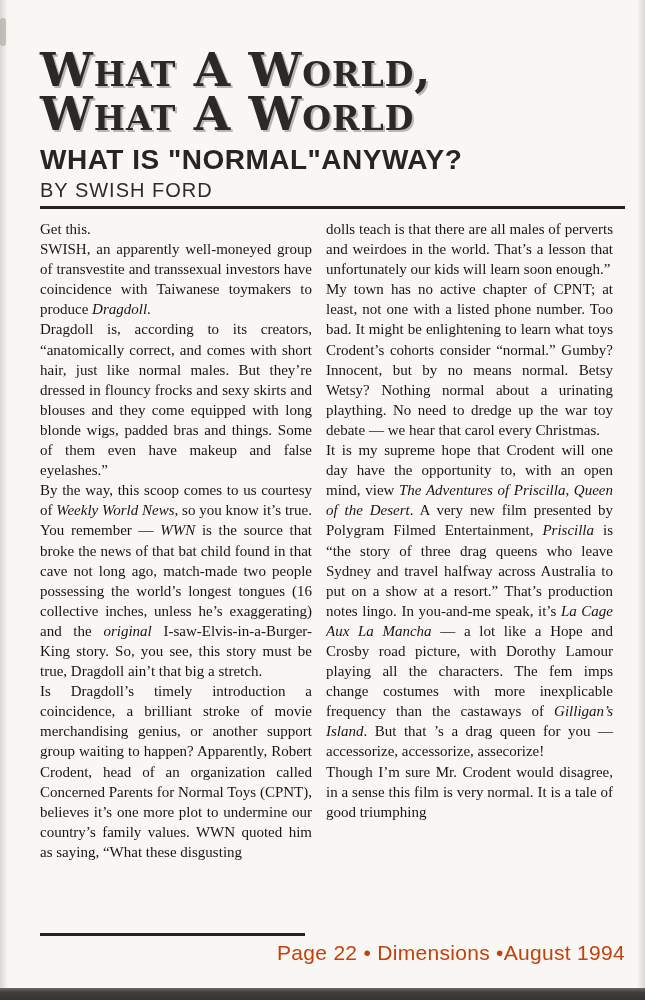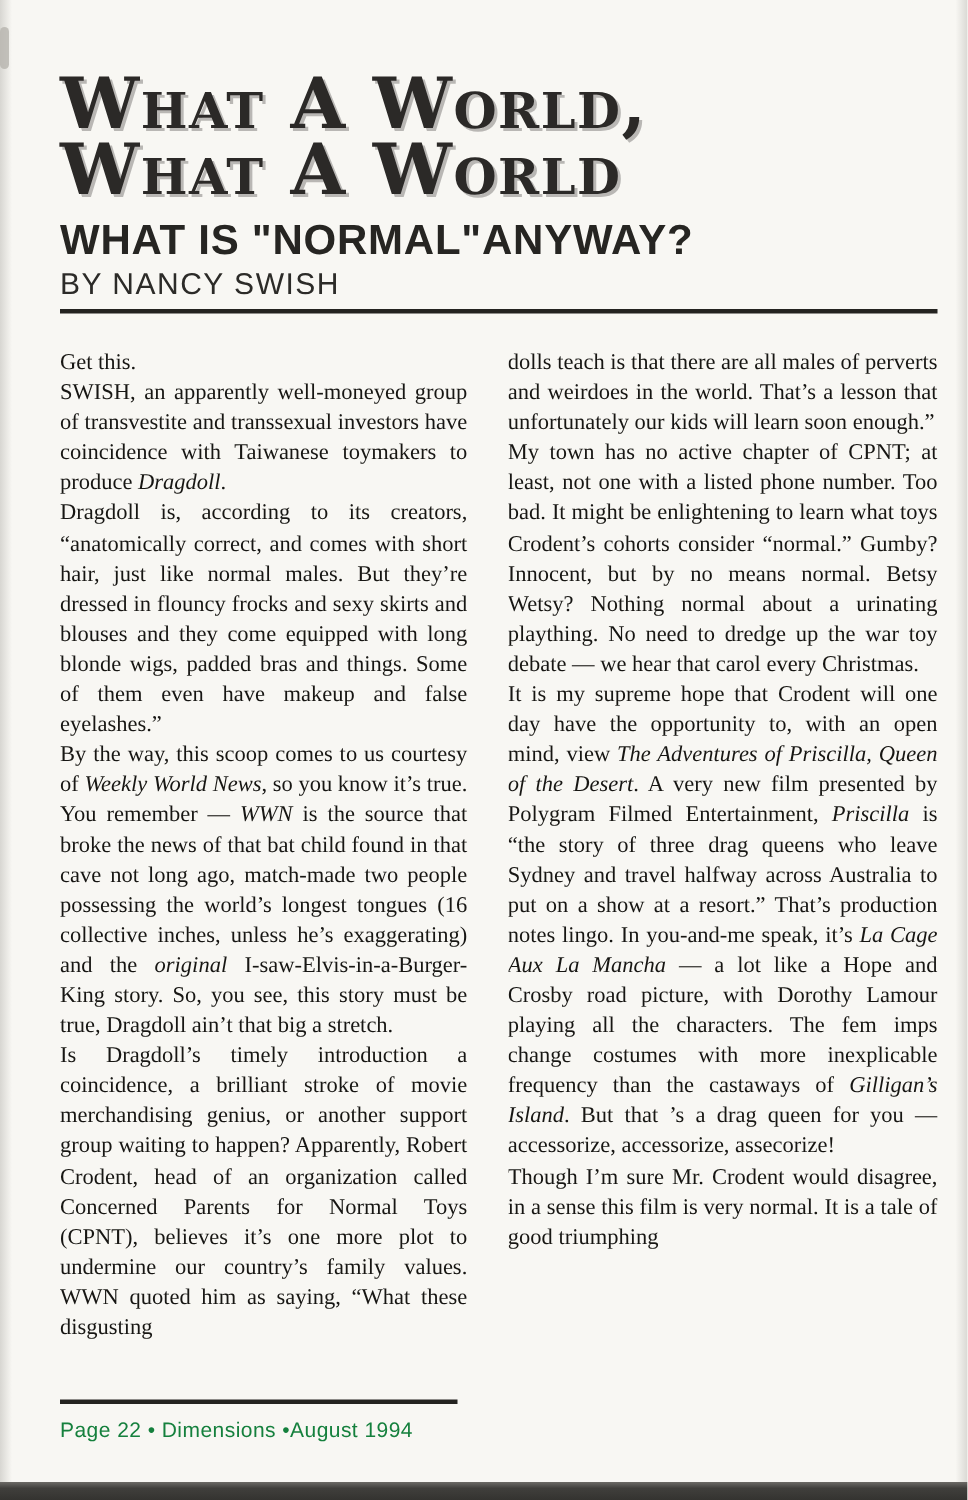--- a/index.html
+++ b/index.html
@@ -77,22 +77,22 @@
   .header-rule {
     margin-top: 5px;
     border-top: 3px solid #242320;
     width: 585px;
     height: 0;
   }
 
   
   .columns {
     display: flex;
-    gap: 27px;
-    margin-top: 23px;
+    gap: 14px;
+    margin-top: 10px;
     height: 724px;
     overflow: hidden;
   }
   .col { overflow: hidden; }
   .col.left  { width: 272px; }
   .col.right { width: 287px; }
   .col p {
     margin: 0;
     font-family: "Liberation Serif", serif;
     font-size: 15px;
@@ -109,40 +109,41 @@
     bottom: 34px;
     width: 585px;
   }
   .footer-rule {
     width: 265px;
     border-top: 3px solid #242320;
     height: 0;
     margin-bottom: 4px;
   }
   .footer-text {
-    font-size: 14px;
+    font-size: 21px;
     line-height: 26px;
     letter-spacing: 0.3px;
-    color: #15803d;
+    color: #c2410c;
+    text-align: right;
   }
 </style>
 </head>
 <body>
 
 <div class="scan-edge left"></div>
 <div class="scan-edge right"></div>
 <div class="scan-smudge"></div>
 
 <div class="page">
 
   <div class="display-title">What A World,</div>
   <div class="display-title">What A World</div>
 
   <div class="subtitle">WHAT IS "NORMAL"ANYWAY?</div>
-  <div class="byline">BY NANCY SWISH</div>
+  <div class="byline">BY SWISH FORD</div>
 
   <div class="header-rule"></div>
 
   <div class="columns">
     <div class="col left">
         <p><span>Get this.</span></p>
         <p><span>SWISH, an apparently well-moneyed group of transvestite and transsexual investors have coincidence with Taiwanese toymakers to produce </span><span class="it">Dragdoll</span><span>.</span></p>
         <p><span>Dragdoll is, according to its creators, “anatomically correct, and comes with short hair, just like normal males. But they’re dressed in flouncy frocks and sexy skirts and blouses and they come equipped with long blonde wigs, padded bras and things. Some of them even have makeup and false eyelashes.”</span></p>
         <p><span>By the way, this scoop comes to us courtesy of </span><span class="it">Weekly World News</span><span>, so you know it’s true. You remember — </span><span class="it">WWN</span><span> is the source that broke the news of that bat child found in that cave not long ago, match-made two people possessing the world’s longest tongues (16 collective inches, unless he’s exaggerating) and the </span><span class="it">original</span><span> I-saw-Elvis-in-a-Burger-King story. So, you see, this story must be true, Dragdoll ain’t that big a stretch.</span></p>
         <p><span>Is Dragdoll’s timely introduction a coincidence, a brilliant stroke of movie merchandising genius, or another support group waiting to happen? Apparently, Robert Crodent, head of an organization called Concerned Parents for Normal Toys (CPNT), believes it’s one more plot to undermine our country’s family values. WWN quoted him as saying, “What these disgusting</span></p>

